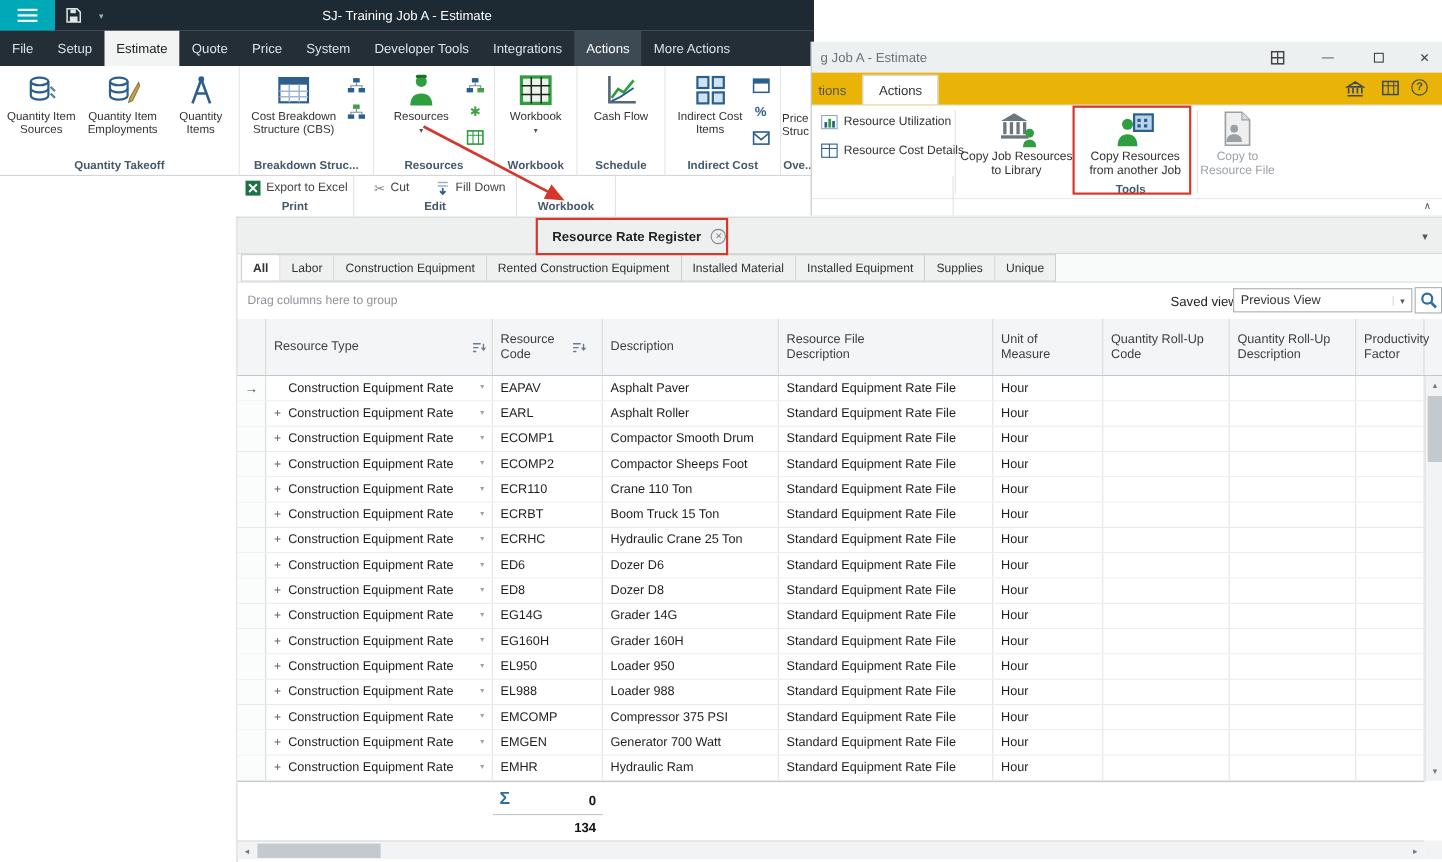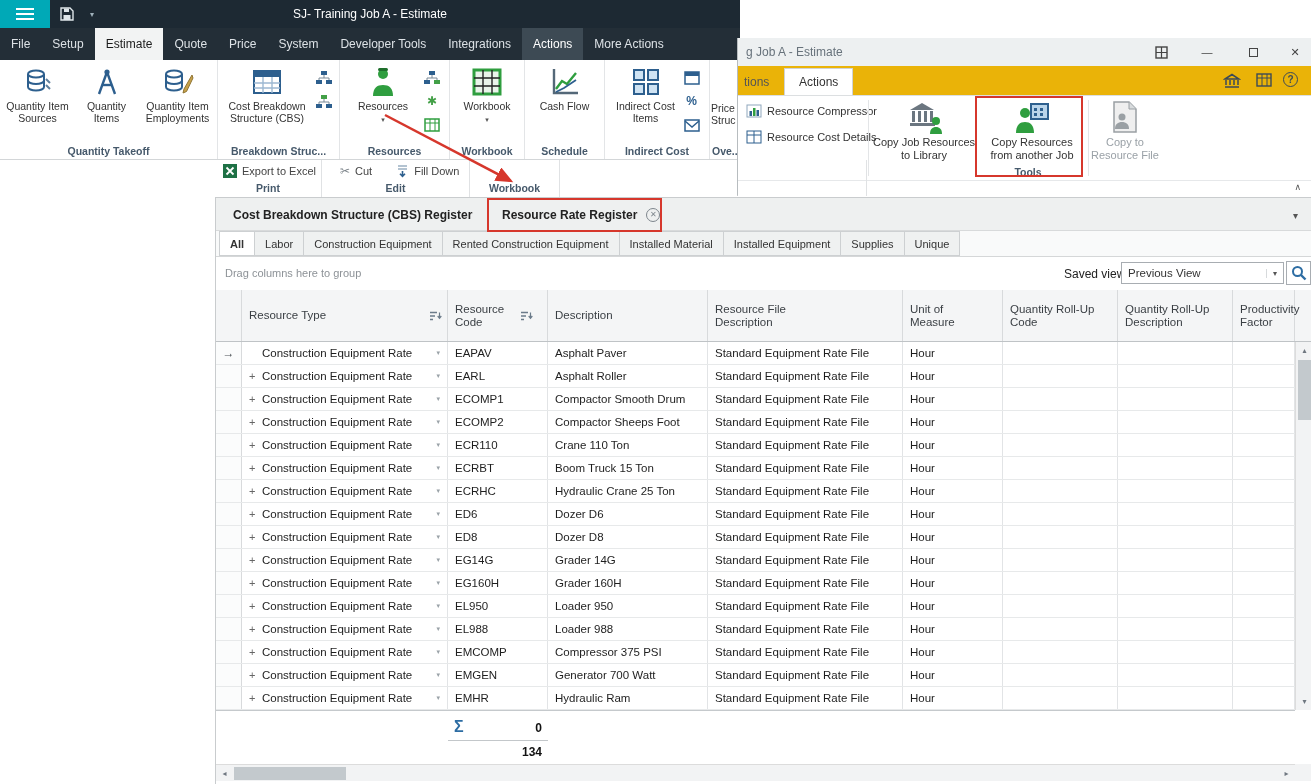--- a/index.html
+++ b/index.html
@@ -169,44 +169,44 @@
               <g fill="none" stroke="#2d5f8e" stroke-width="2">
                 <ellipse cx="13" cy="7" rx="8" ry="3.5"></ellipse>
                 <path d="M5 7v13a8 3.5 0 0 0 16 0V7"></path>
                 <path d="M5 13.5a8 3.5 0 0 0 16 0"></path>
               </g>
               <path d="M23 12l4 4M23 18l4 4" stroke="#5f7f9c" stroke-width="2"></path>
             </svg>
         </span>
         <span>Quantity Item Sources</span>
       </div>
-      <div class="rbtn" style="width:66px">
-        <span class="ricon">
-          <svg width="30" height="30" viewBox="0 0 30 30">
-              <g stroke="#2d5f8e" stroke-width="2.4" fill="none">
-                <path d="M15 5 7 27M15 5l8 22"></path>
-                <path d="M10.5 18h9"></path>
-              </g>
-              <circle cx="15" cy="5" r="2.6" fill="#2d5f8e"></circle>
-            </svg>
-        </span>
-        <span>Quantity Items</span>
-      </div>
       <div class="rbtn" style="width:76px">
         <span class="ricon">
           <svg width="32" height="30" viewBox="0 0 32 30">
               <g fill="none" stroke="#2d5f8e" stroke-width="2">
                 <ellipse cx="12" cy="7" rx="8" ry="3.5"></ellipse>
                 <path d="M4 7v13a8 3.5 0 0 0 16 0V7"></path>
                 <path d="M4 13.5a8 3.5 0 0 0 16 0"></path>
               </g>
               <path d="M30 8 22 22l-1 4 3.5-1.5L31 11Z" fill="#c8a24a" stroke="#8f7433" stroke-width="1"></path>
             </svg>
         </span>
         <span>Quantity Item Employments</span>
+      </div>
+      <div class="rbtn" style="width:66px">
+        <span class="ricon">
+          <svg width="30" height="30" viewBox="0 0 30 30">
+              <g stroke="#2d5f8e" stroke-width="2.4" fill="none">
+                <path d="M15 5 7 27M15 5l8 22"></path>
+                <path d="M10.5 18h9"></path>
+              </g>
+              <circle cx="15" cy="5" r="2.6" fill="#2d5f8e"></circle>
+            </svg>
+        </span>
+        <span>Quantity Items</span>
       </div>
       <div class="rgroup-label">Quantity Takeoff</div>
     </div>
 
     <div class="rgroup" style="width:122px">
       <div class="rbtn" style="width:88px">
         <span class="ricon">
           <svg width="32" height="30" viewBox="0 0 32 30">
               <rect x="3" y="4" width="26" height="22" fill="#fff" stroke="#2d5f8e" stroke-width="2"></rect>
               <rect x="3" y="4" width="26" height="6" fill="#2d5f8e"></rect>
@@ -404,21 +404,21 @@
       <span class="ov-ticon helpcirc" style="left:545px">?</span>
     </div>
     <div class="ov-ribbon">
       <span class="ov-smallbtn" style="left:8px;top:8px">
         <svg width="16" height="14" viewBox="0 0 16 14">
             <rect x="1" y="1" width="14" height="12" fill="#fff" stroke="#8fa7bd"></rect>
             <rect x="3.5" y="7" width="2.5" height="5" fill="#2d5f8e"></rect>
             <rect x="7" y="4" width="2.5" height="8" fill="#2f9e3f"></rect>
             <rect x="10.5" y="6" width="2.5" height="6" fill="#2d5f8e"></rect>
           </svg>
-        <span>Resource Compressor</span>
+        <span>Resource Utilization</span>
       </span>
       <span class="ov-smallbtn" style="left:8px;top:34px">
         <svg width="16" height="14" viewBox="0 0 16 14">
             <rect x="1" y="1" width="14" height="12" fill="#fff" stroke="#2d5f8e"></rect>
             <path d="M1 5h14M8 1v12" stroke="#2d5f8e"></path>
           </svg>
         <span>Resource Cost Details</span>
       </span>
       <span class="ov-sep" style="left:130px"></span>
       <div class="ov-bigbtn" style="left:134px;width:104px">
@@ -461,23 +461,20 @@
       </div>
       <div class="ov-grouplabel">Tools</div>
     </div>
     <div class="ov-bottom">
       <span class="ov-chevron">∧</span>
     </div>
   </div>
 
   <div class="content">
     <div class="doctabs">
-      <div class="doctab doctab1">
-        <span>Cost Breakdown Structure (CBS) Register</span>
-      </div>
       <div class="doctab doctab2">
         <span>Resource Rate Register</span>
         <span class="closecirc">✕</span>
       </div>
       <span class="doctabs-caret">▾</span>
     </div>
 
     <div class="filterrow">
 
         <div class="ftab active">

